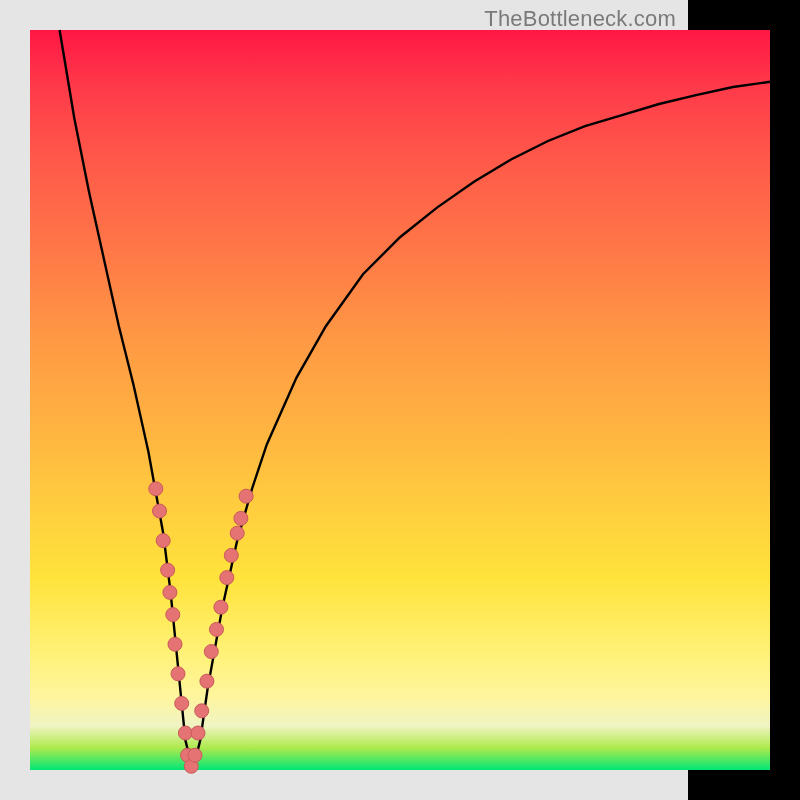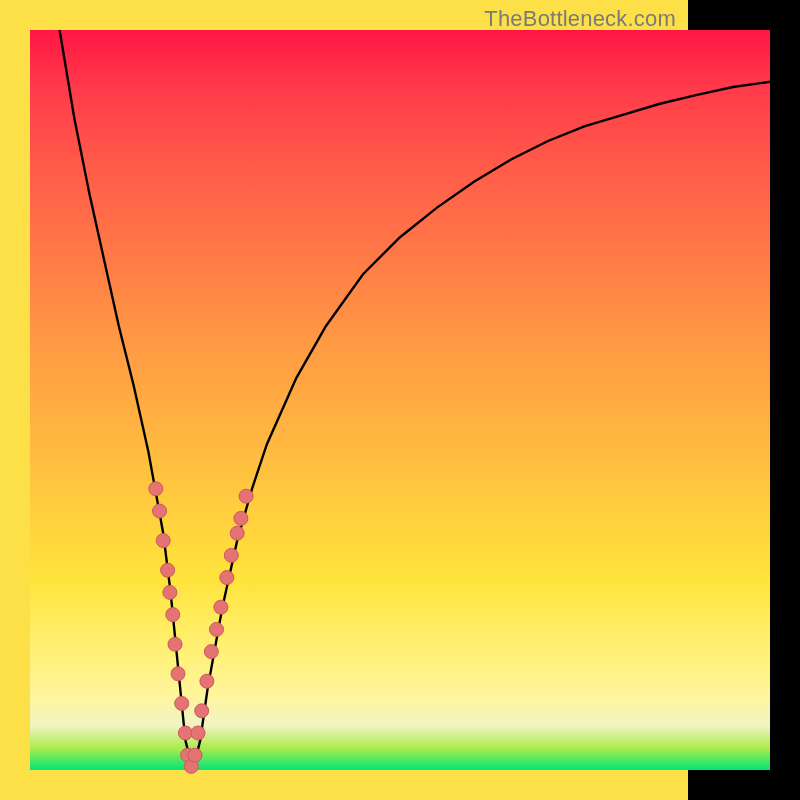--- a/index.html
+++ b/index.html
@@ -10,21 +10,21 @@
     overflow: hidden;
     background: #000;
     font-family: Arial, Helvetica, sans-serif;
   }
   .frame {
     position: absolute;
     left: 0;
     top: 0;
     width: 688px;
     height: 800px;
-    background: #fde047;
+    background: #e5e5e5;
   }
   .plot-area {
     position: absolute;
     left: 30px;
     top: 30px;
     width: 740px;
     height: 740px;
     
     background: linear-gradient(
       to bottom,

